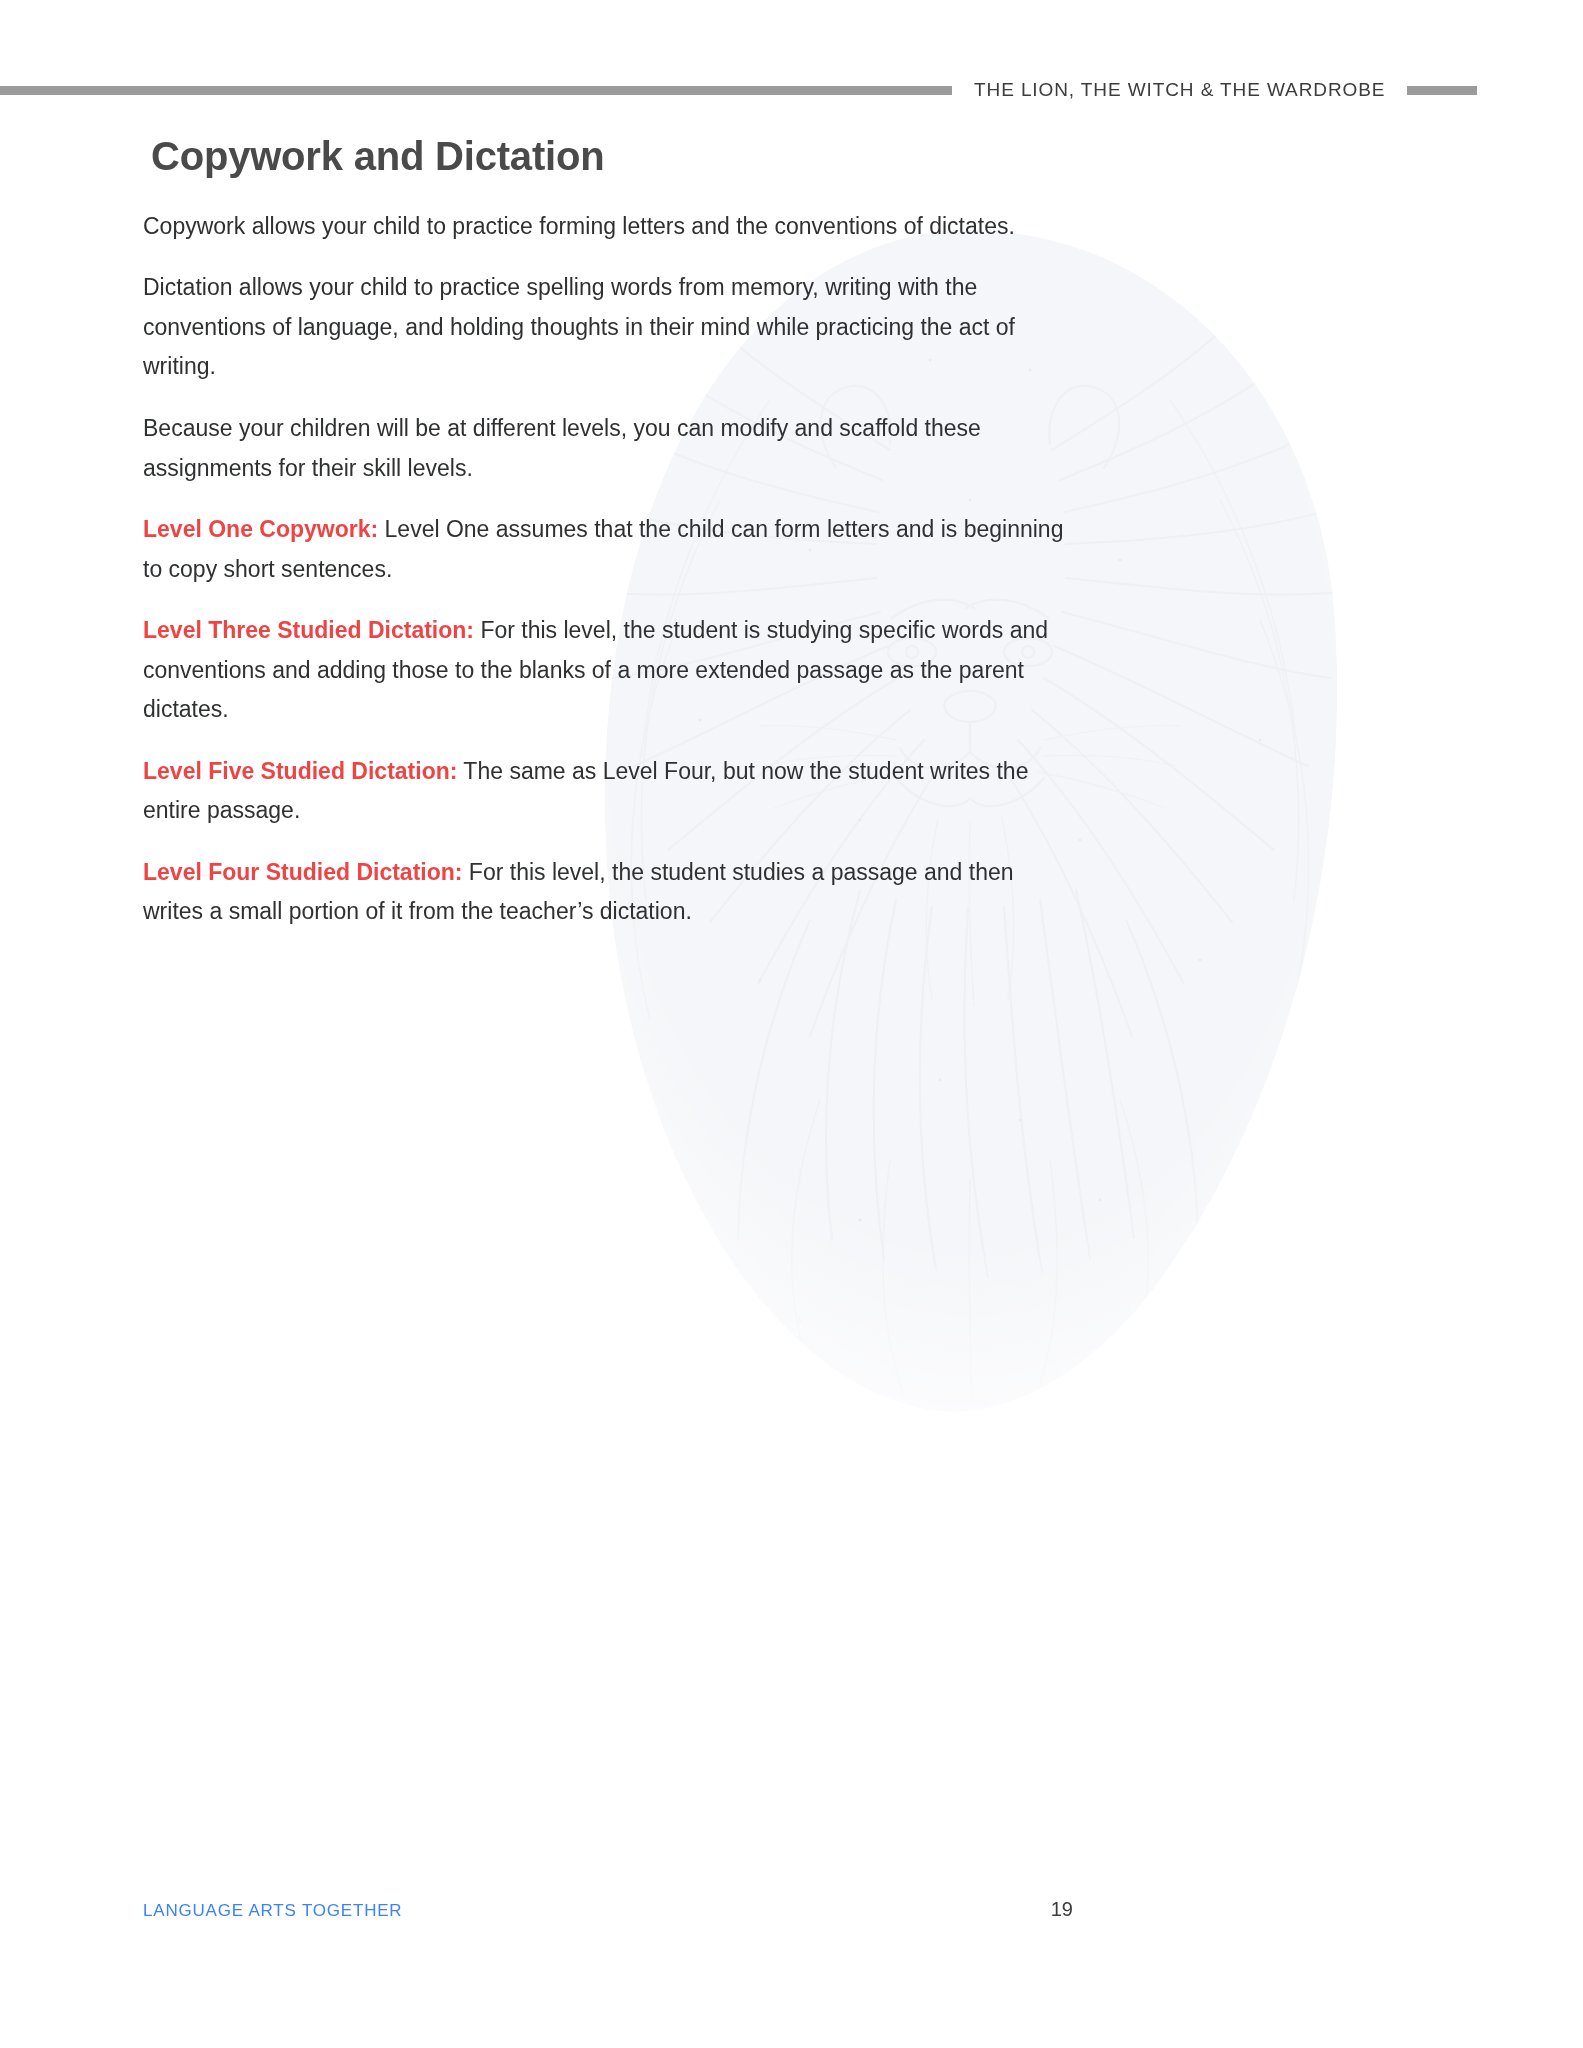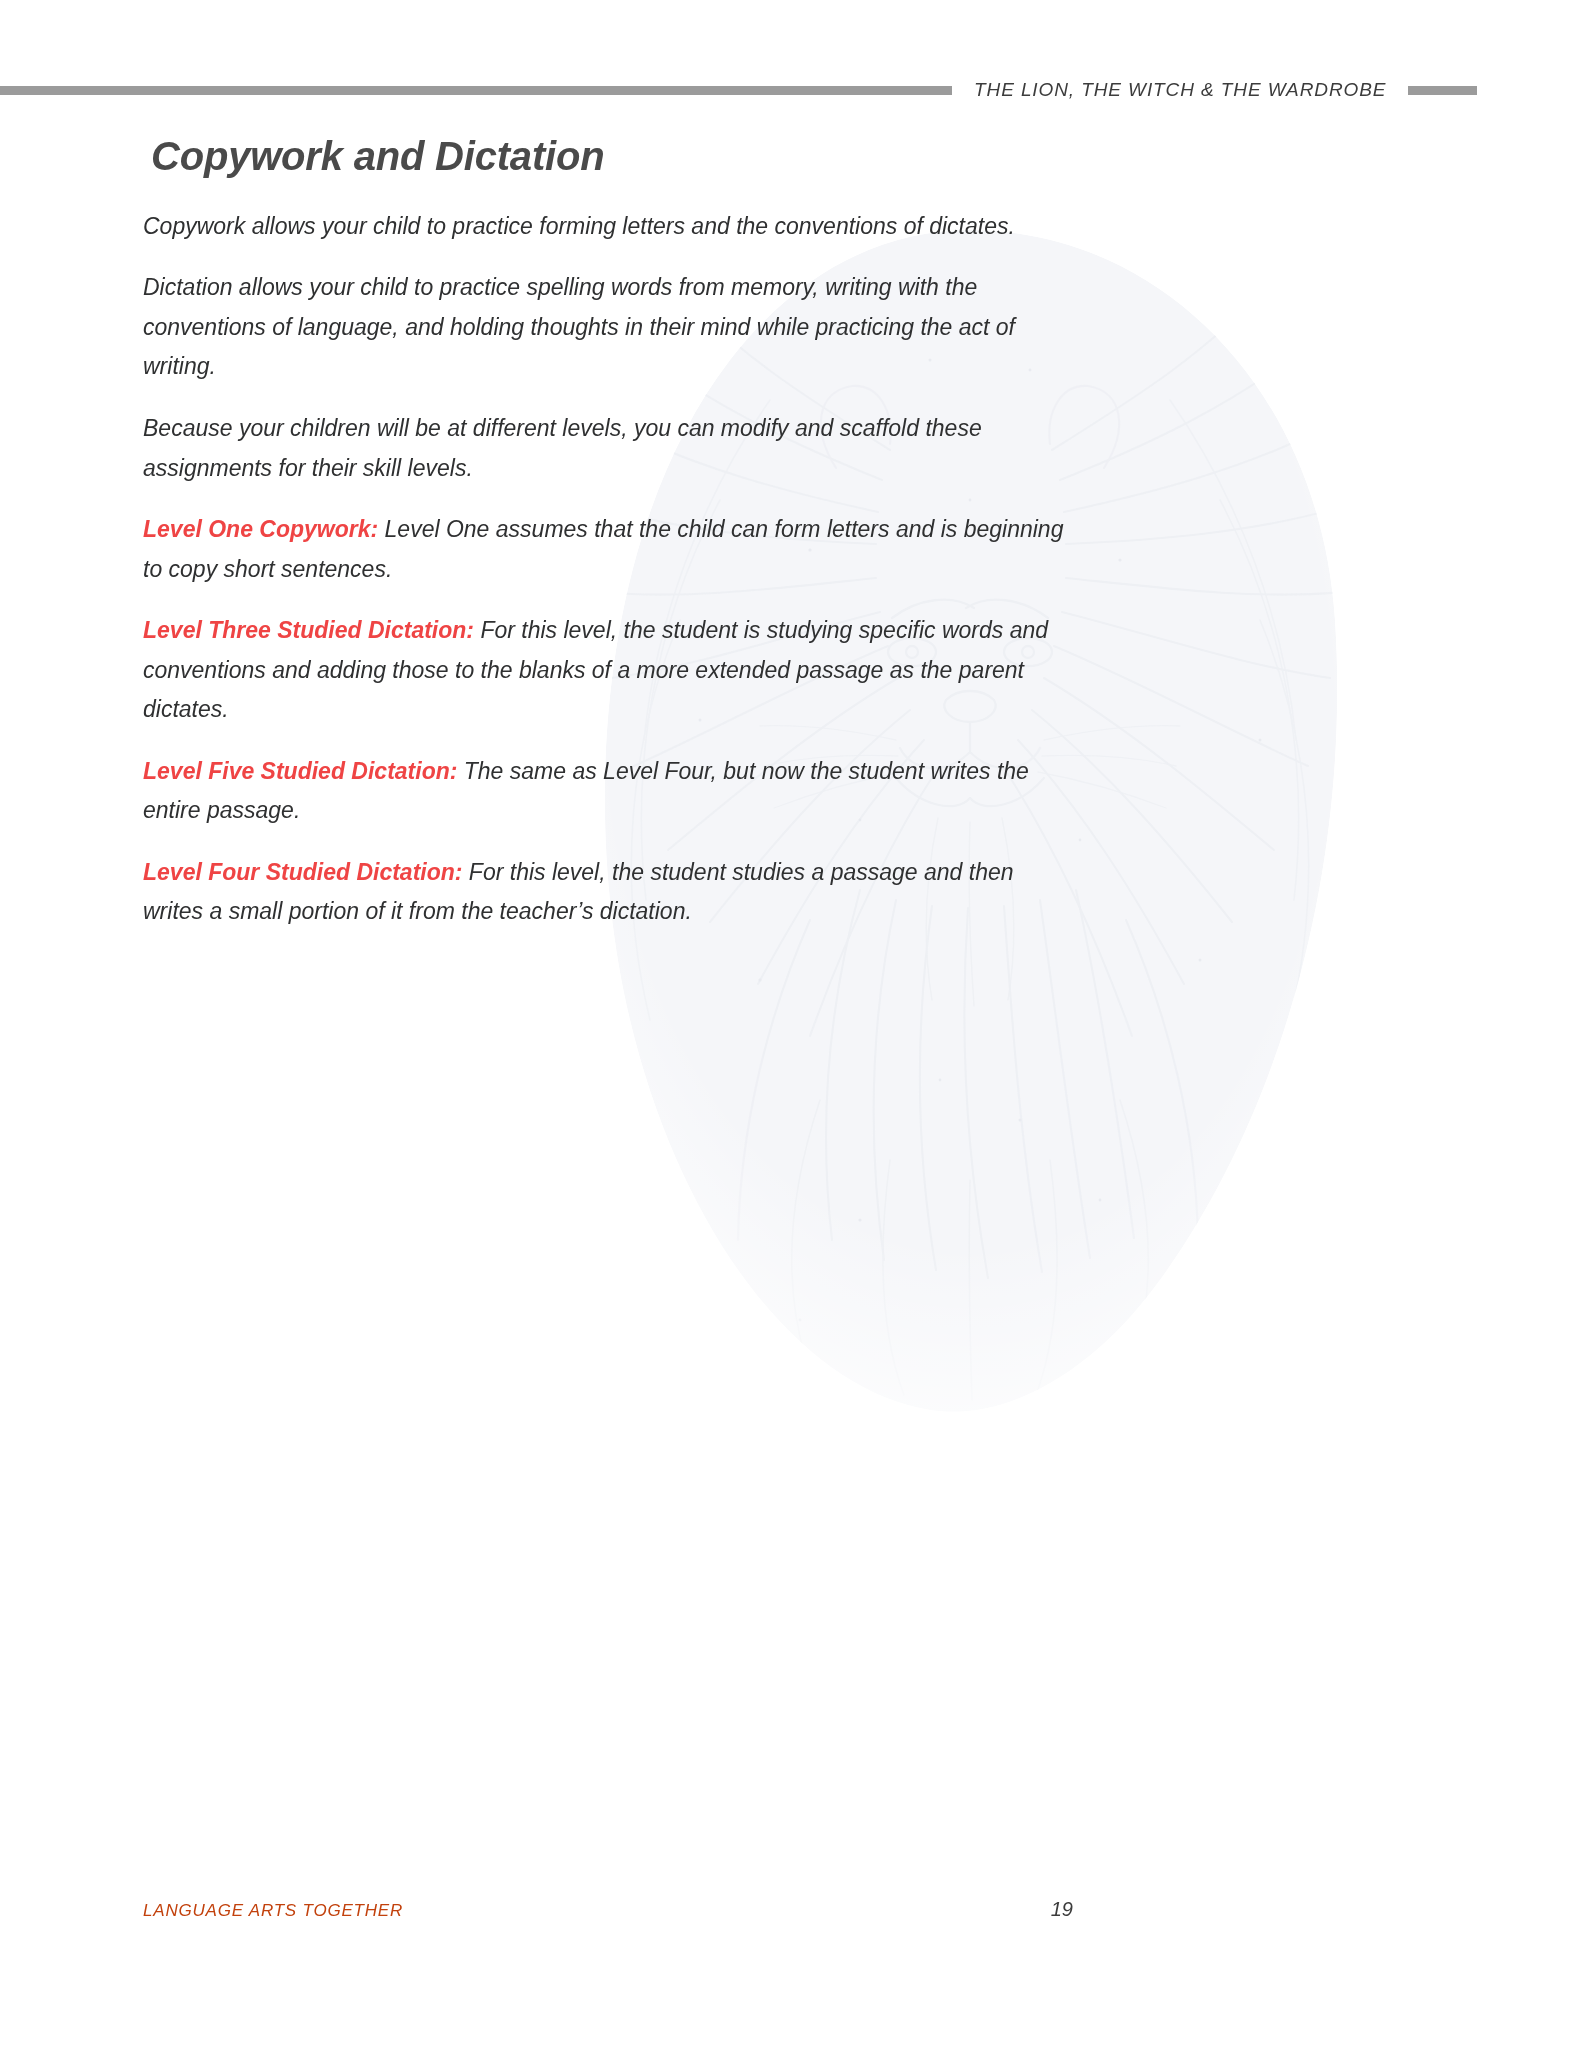--- a/index.html
+++ b/index.html
@@ -9,21 +9,20 @@
   }
 
   .page {
     position: relative;
     width: 1477px;
     height: 2048px;
     background: #ffffff;
     overflow: hidden;
     font-family: "Liberation Sans", sans-serif;
     box-sizing: border-box;
-    font-style: italic;
   }
 
   
   .watermark {
     position: absolute;
     left: 560px;
     top: 200px;
     width: 820px;
     height: 1220px;
     pointer-events: none;
@@ -108,21 +107,21 @@
     top: 1898px;
     width: 930px;
     display: flex;
     justify-content: space-between;
     align-items: baseline;
     z-index: 2;
   }
   .footer-left {
     font-size: 17px;
     letter-spacing: 0.8px;
-    color: #c2410c;
+    color: #3b82f6;
   }
   .footer-page {
     font-size: 20px;
     color: #3c3c3c;
   }
 </style>
 </head>
 <body>
 
 <div class="page">

